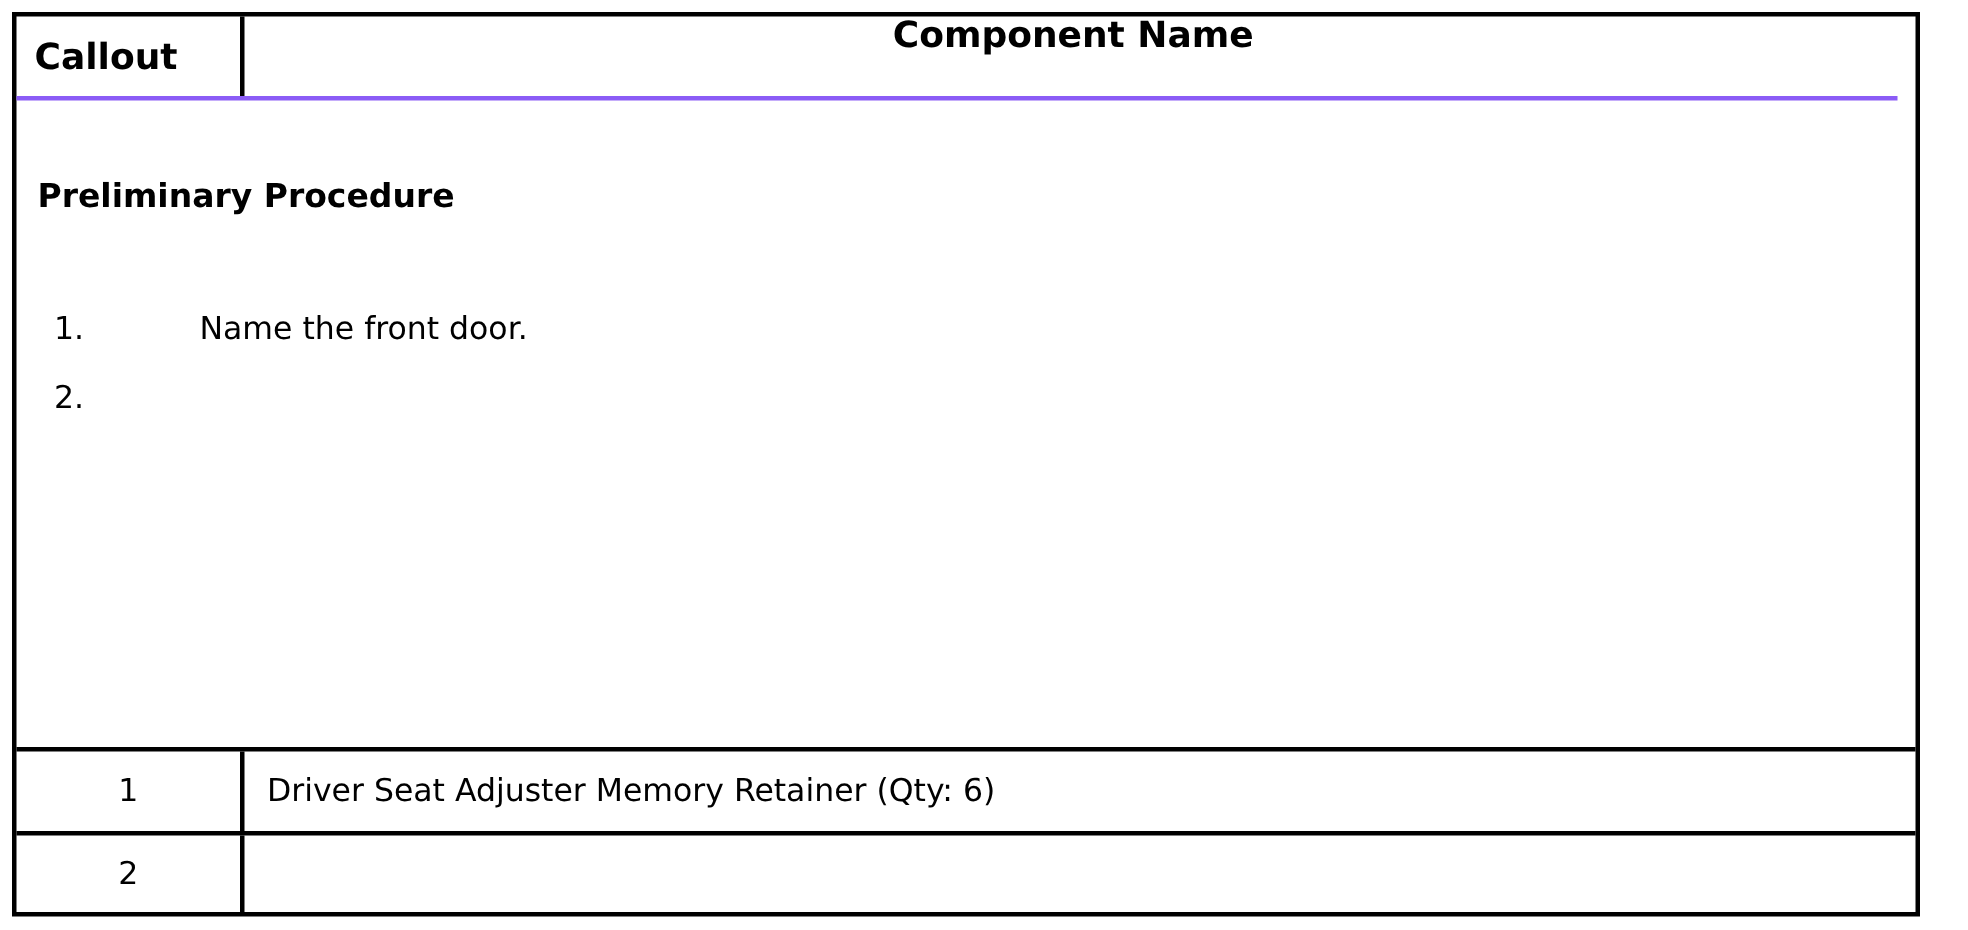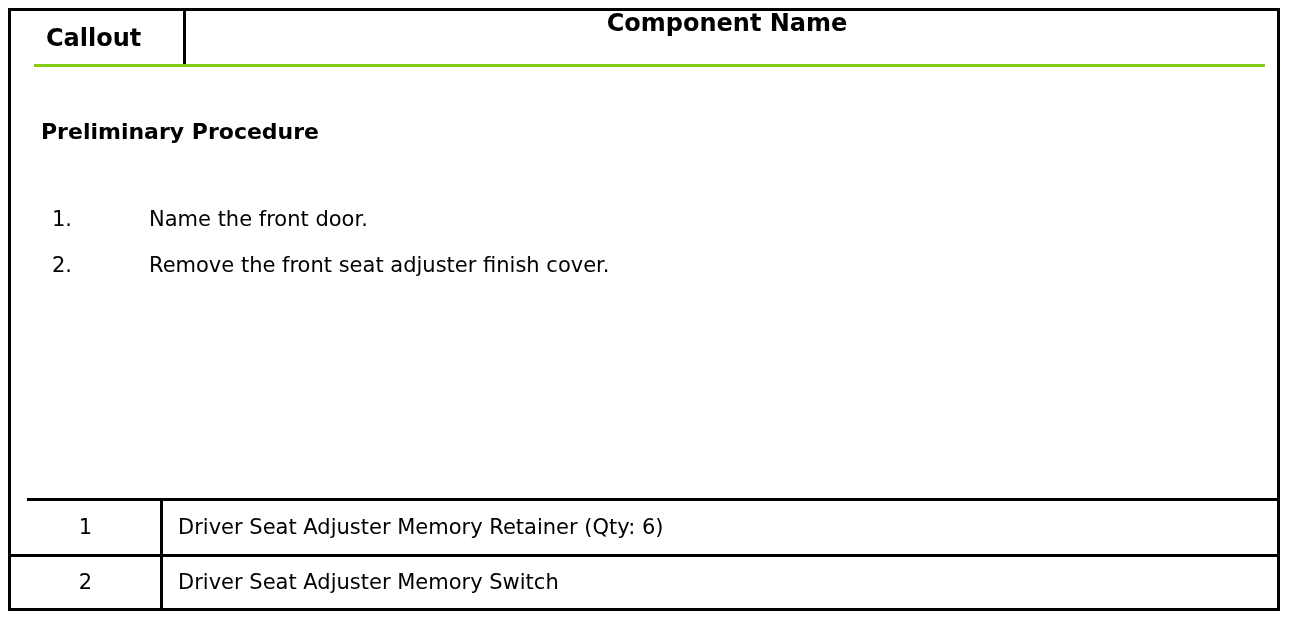--- a/index.html
+++ b/index.html
@@ -40,23 +40,22 @@
     height: 100%;
   }
 
   
   .header-row {
     position: absolute;
     left: 0;
     top: 0;
     right: 12px;
     height: 56px;                       
-    border-bottom: 3px solid #84cc16;
-    box-sizing: border-box;
-    margin-left: 23px;
+    border-bottom: 3px solid #8b5cf6;
+    box-sizing: border-box;
   }
   .header-callout-cell {
     position: absolute;
     left: 0;
     top: 0;
     width: 152px;                        
     height: 100%;
     box-sizing: border-box;
     border-right: 3px solid #000000;
     display: flex;
@@ -79,21 +78,21 @@
     font-size: 24px;
     font-weight: bold;
     letter-spacing: 0px;
     line-height: 1;
     white-space: nowrap;
   }
 
   
   .procedure-cell {
     position: absolute;
-    left: 16px;
+    left: 0;
     top: 56px;                           
     right: 0;
     height: 434px;                       
     border-bottom: 3px solid #000000;
     box-sizing: border-box;
     padding: 0;
   }
   .procedure-title {
     position: absolute;
     left: 14px;
@@ -196,39 +195,35 @@
       <div class="procedure-cell">
         <div class="procedure-title">Preliminary Procedure</div>
 
         <div class="procedure-list">
           <div class="procedure-item">
             <span class="procedure-marker">1.</span>
             <span class="procedure-text">Name the front door.</span>
           </div>
           <div class="procedure-item">
             <span class="procedure-marker">2.</span>
-            <span class="procedure-text">Remove the front seat adjuster finish cover.</span>
           </div>
         </div>
       </div>
 
       <div class="component-row row-1">
         <div class="row-callout-cell">
           <span class="row-text">1</span>
         </div>
         <div class="row-name-cell">
           <span class="row-text">Driver Seat Adjuster Memory Retainer (Qty: 6)</span>
         </div>
       </div>
 
       <div class="component-row row-2">
         <div class="row-callout-cell">
           <span class="row-text">2</span>
         </div>
-        <div class="row-name-cell">
-          <span class="row-text">Driver Seat Adjuster Memory Switch</span>
-        </div>
       </div>
 
     </div>
   </div>
 
 </div>
 
 </body></html>

